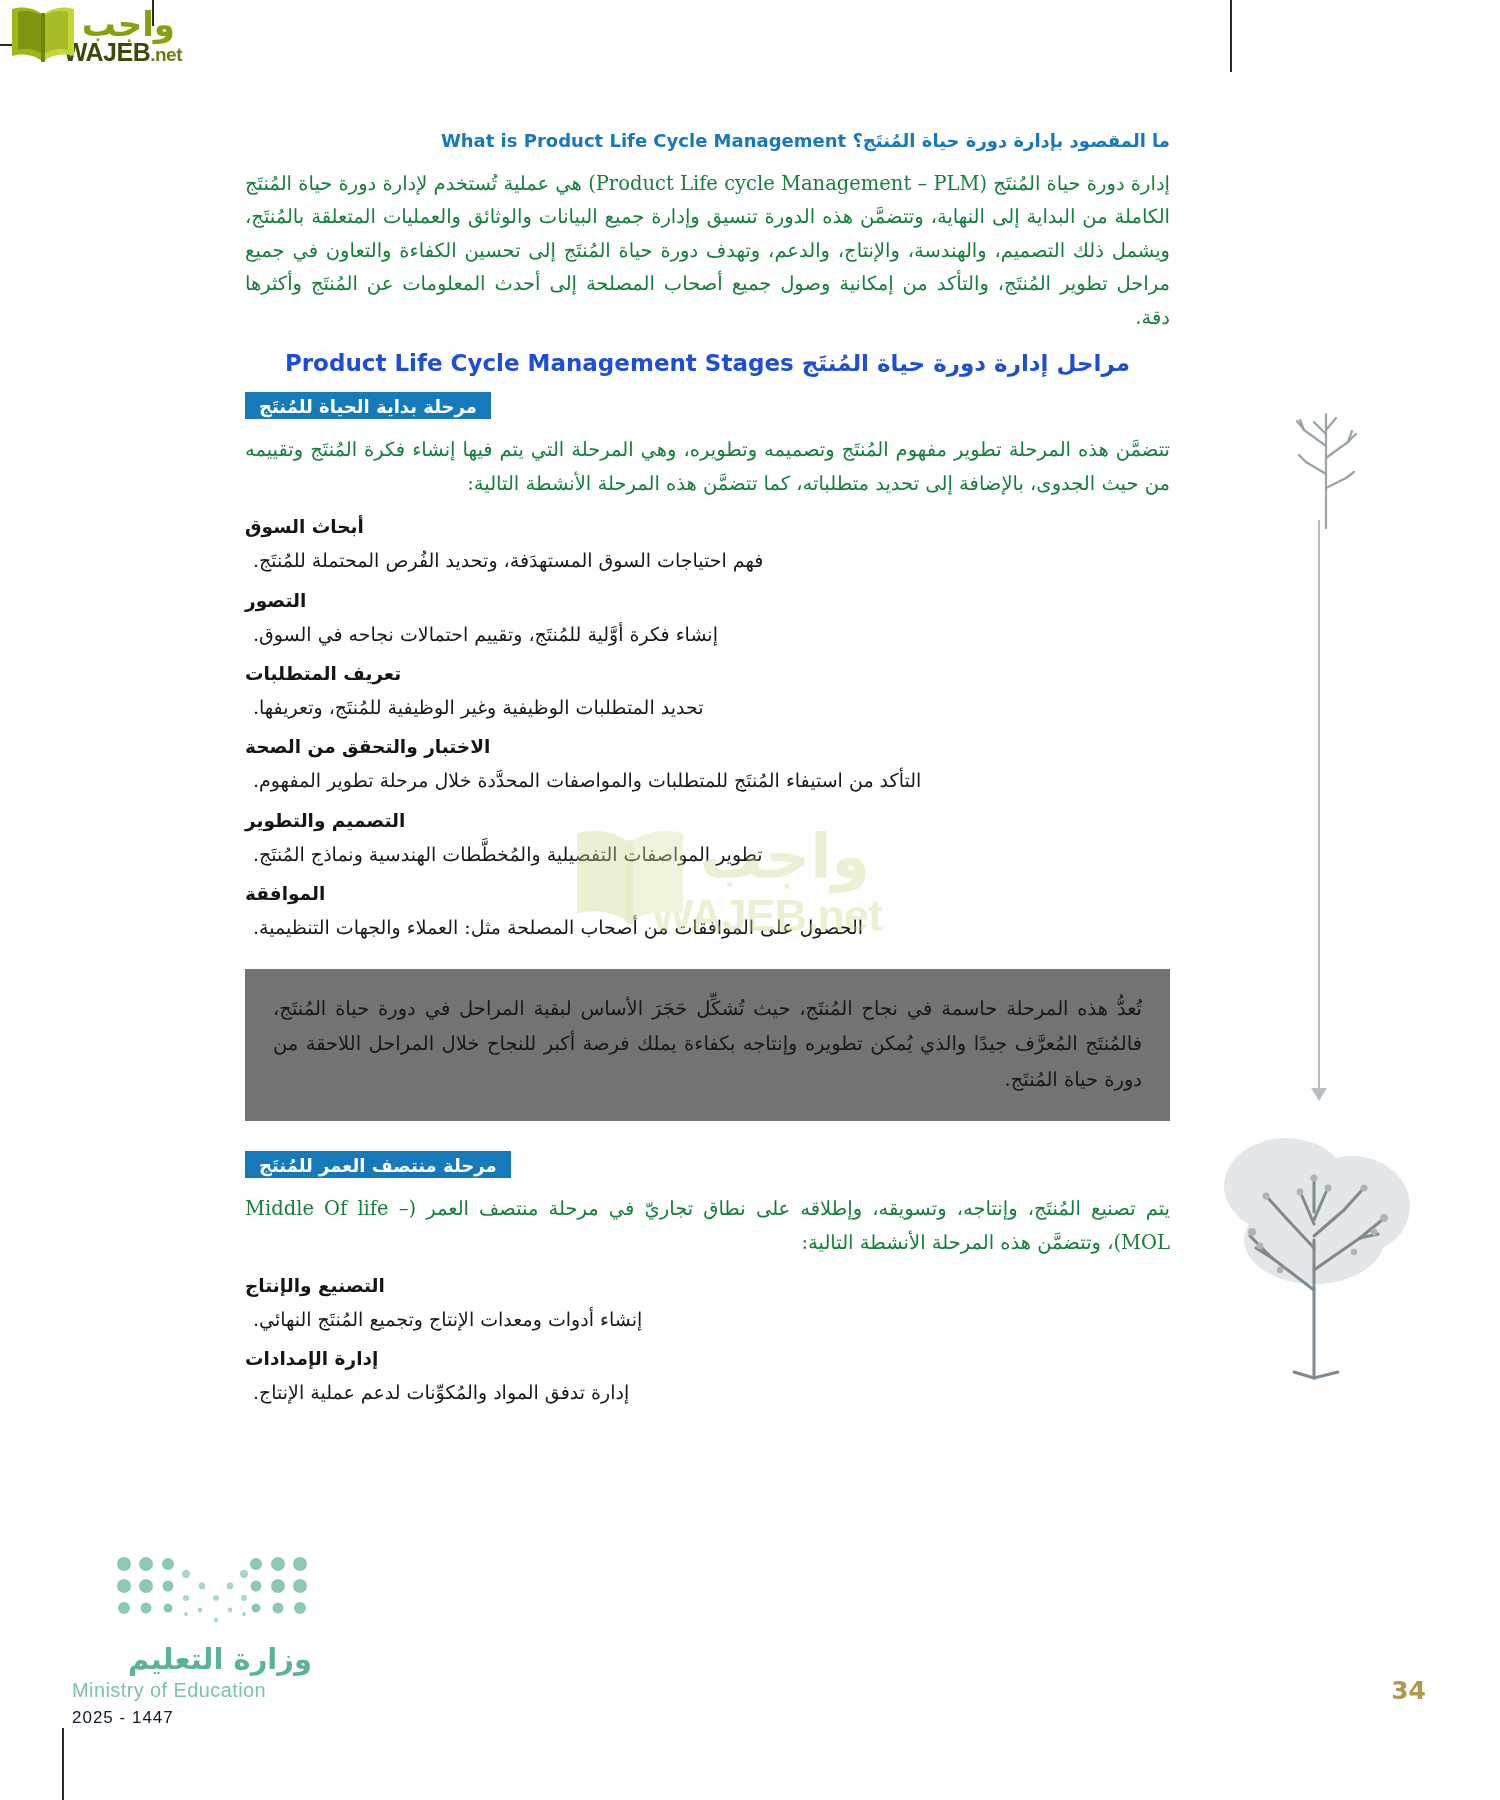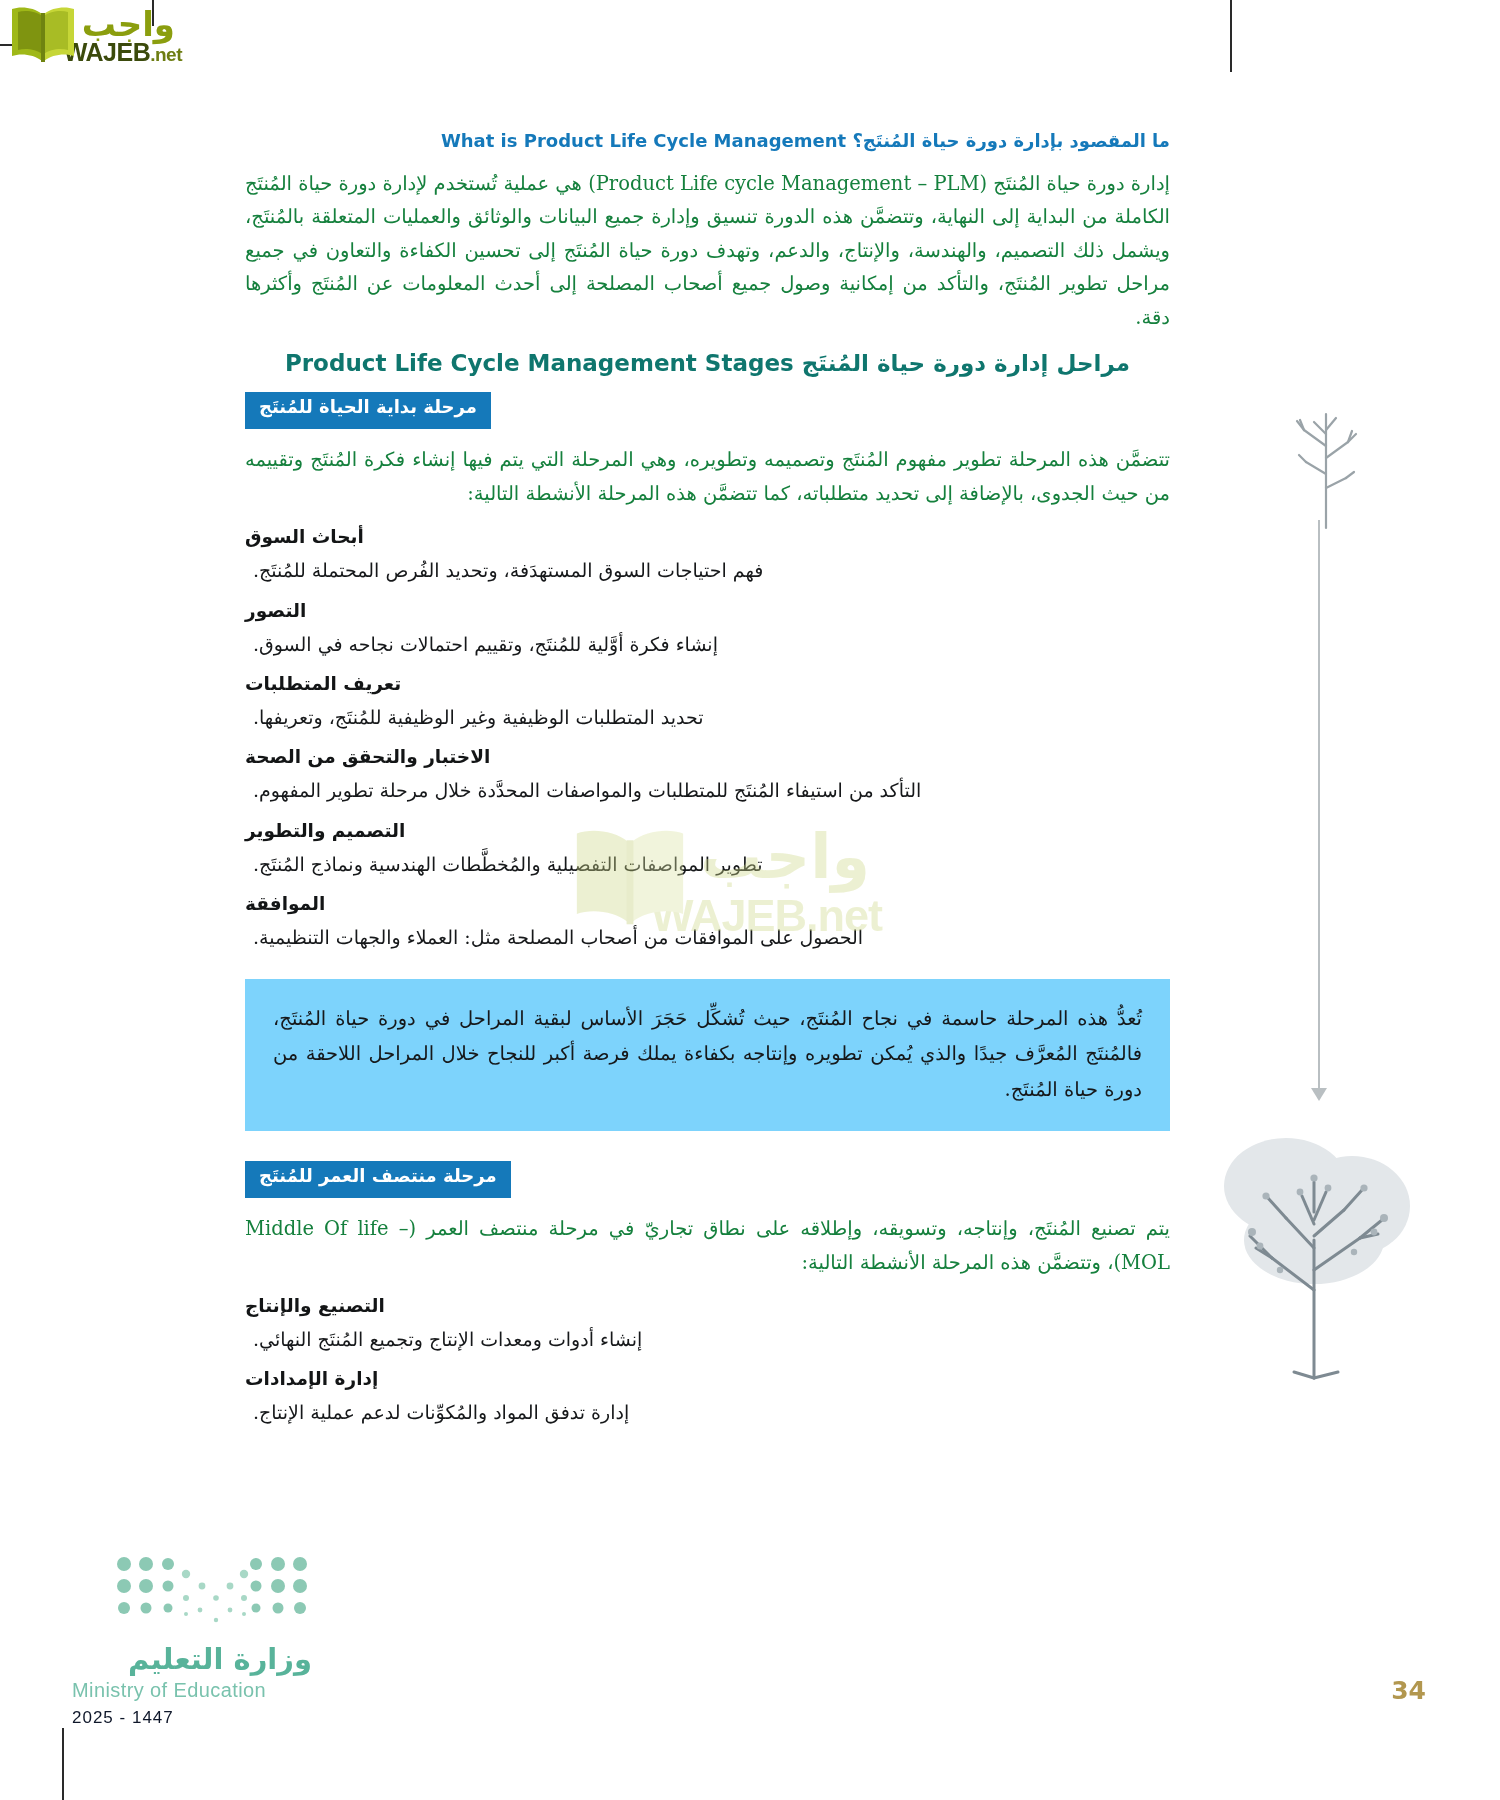--- a/index.html
+++ b/index.html
@@ -64,36 +64,36 @@
     color:#15803d;
     margin:0 0 16px 0;
     text-align:justify;
     text-justify:inter-word;
   }
 
   .stages-head {
     font-family:"DejaVu Sans", sans-serif;
     font-weight:bold;
     font-size:23px;
-    color:#0f766e;
+    color:#1d4ed8;
     text-align:center;
     margin:12px 0 16px 0;
     white-space:nowrap;
   }
   .stages-head .en { direction:ltr; unicode-bidi:embed; }
 
   .badge-wrap { text-align:left; margin:0 0 14px 0; }
   .stage-badge {
     display:inline-block;
     background:#1579ba;
     color:#ffffff;
     font-family:"DejaVu Sans", sans-serif;
     font-weight:bold;
     font-size:18px;
-    padding:4px 14px 12px 14px;
+    padding:4px 14px 2px 14px;
     letter-spacing:0.3px;
   }
 
   .activity { margin:0 0 14px 0; }
   .activity h4 {
     font-family:"DejaVu Sans", sans-serif;
     font-weight:bold;
     font-size:18.5px;
     color:#131516;
     margin:0 0 2px 0;
@@ -103,21 +103,21 @@
   .activity p {
     font-family:"DejaVu Serif", serif;
     font-size:19px;
     line-height:1.6;
     color:#16181a;
     margin:8px;
     text-align:left;
   }
 
   .callout {
-    background:#7dd3fc;
+    background:#737373;
     padding:22px 28px 24px 28px;
     margin:26px 0 30px 0;
   }
   .callout p {
     font-family:"DejaVu Serif", serif;
     font-size:19.5px;
     line-height:1.82;
     color:#16181a;
     margin:0;
     text-align:justify;

